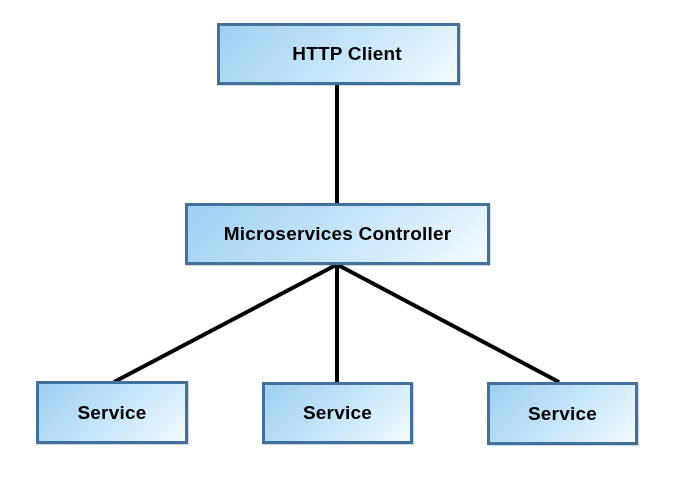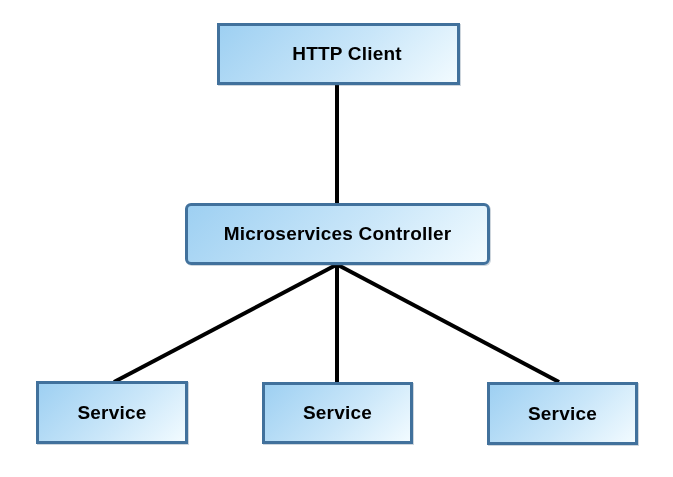--- a/index.html
+++ b/index.html
@@ -35,21 +35,21 @@
     box-shadow: 1px 1px 0 rgba(60, 90, 120, 0.25);
   }
   .node-label {
     font-size: 19px;
     font-weight: bold;
     color: #000000;
     white-space: nowrap;
     letter-spacing: 0.2px;
   }
   #node-http-client   { left: 217px; top: 23px;  width: 243px; height: 62px; padding-left: 17px; }
-  #node-controller    { left: 185px; top: 203px; width: 305px; height: 62px; border-radius: 6px; }
+  #node-controller    { left: 185px; top: 203px; width: 305px; height: 62px; }
   #node-service-1     { left: 36px;  top: 381px; width: 152px; height: 63px; }
   #node-service-2     { left: 262px; top: 382px; width: 151px; height: 62px; }
   #node-service-3     { left: 487px; top: 382px; width: 151px; height: 63px; }
   .watermark {
     position: absolute;
     right: 8px;
     bottom: 5px;
     font-size: 14px;
     color: var(--watermark-color, #c9c9c9);
     letter-spacing: 1px;

